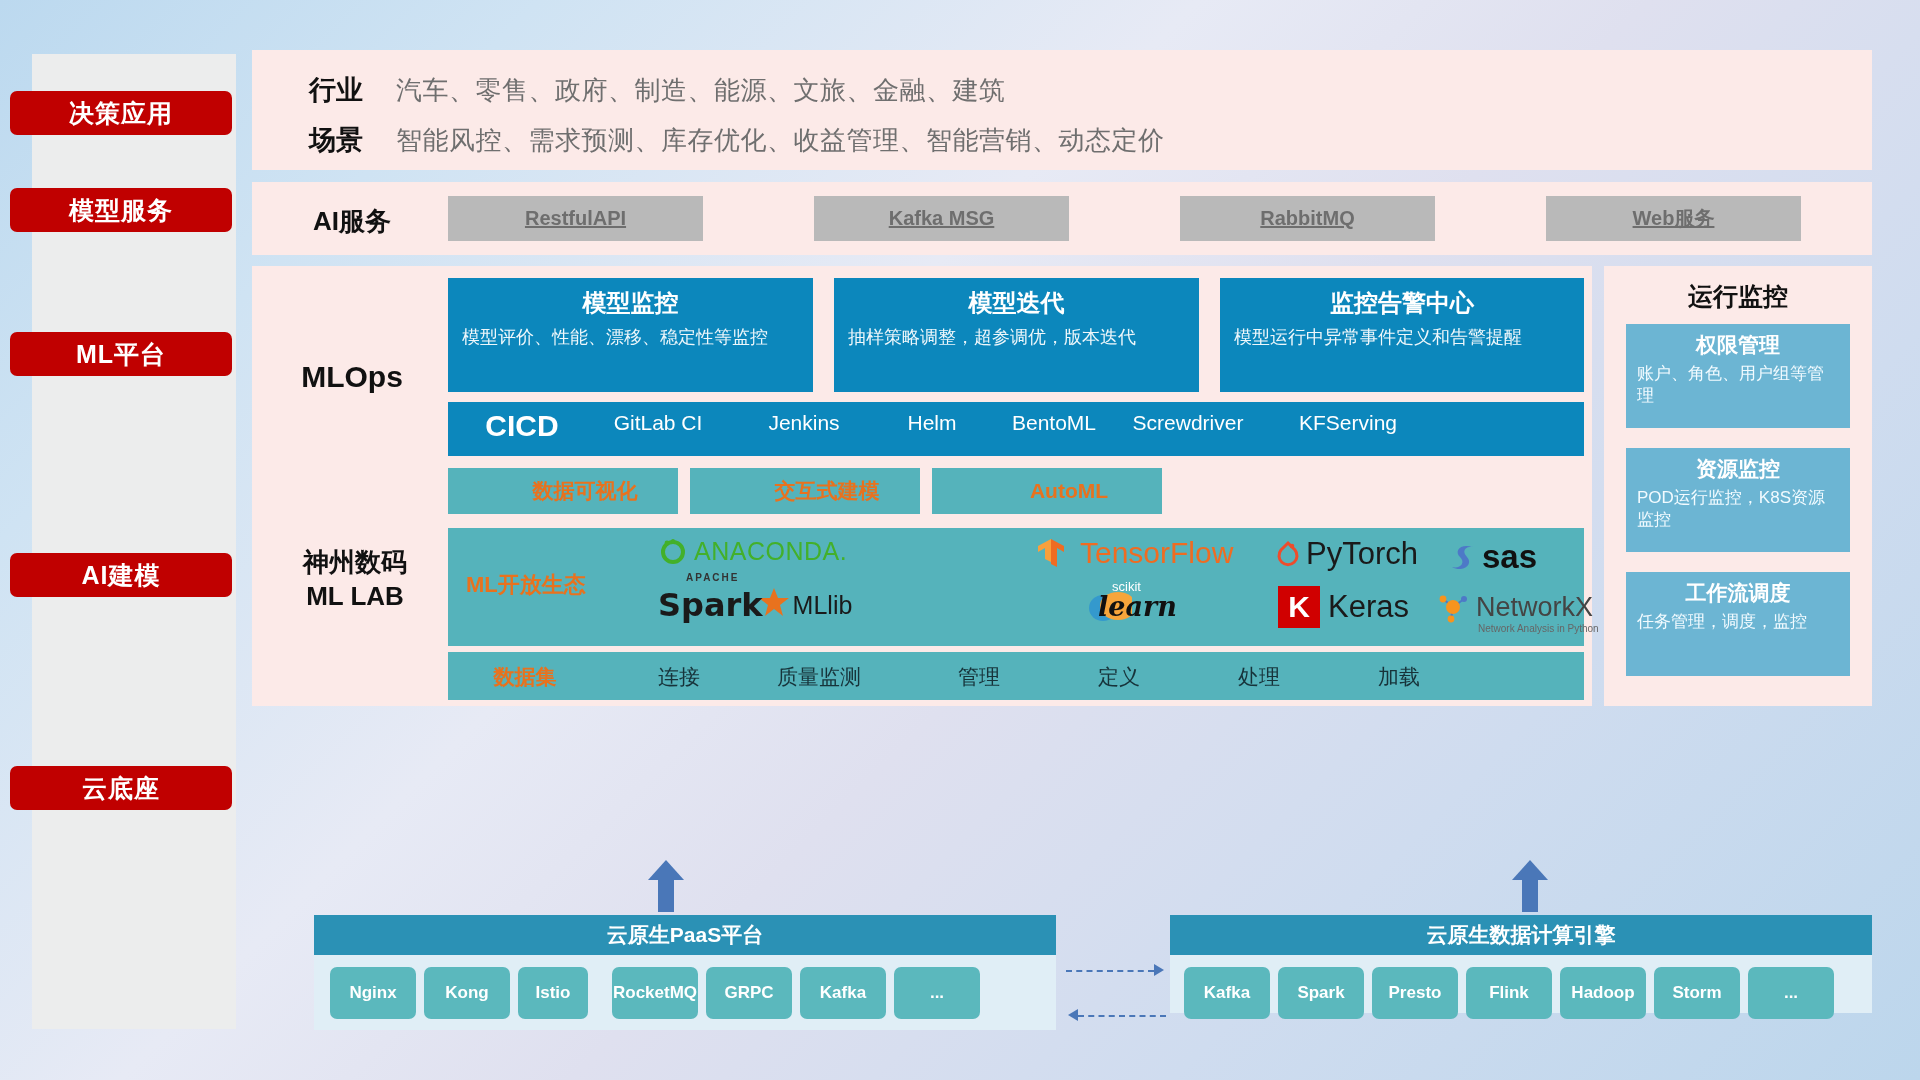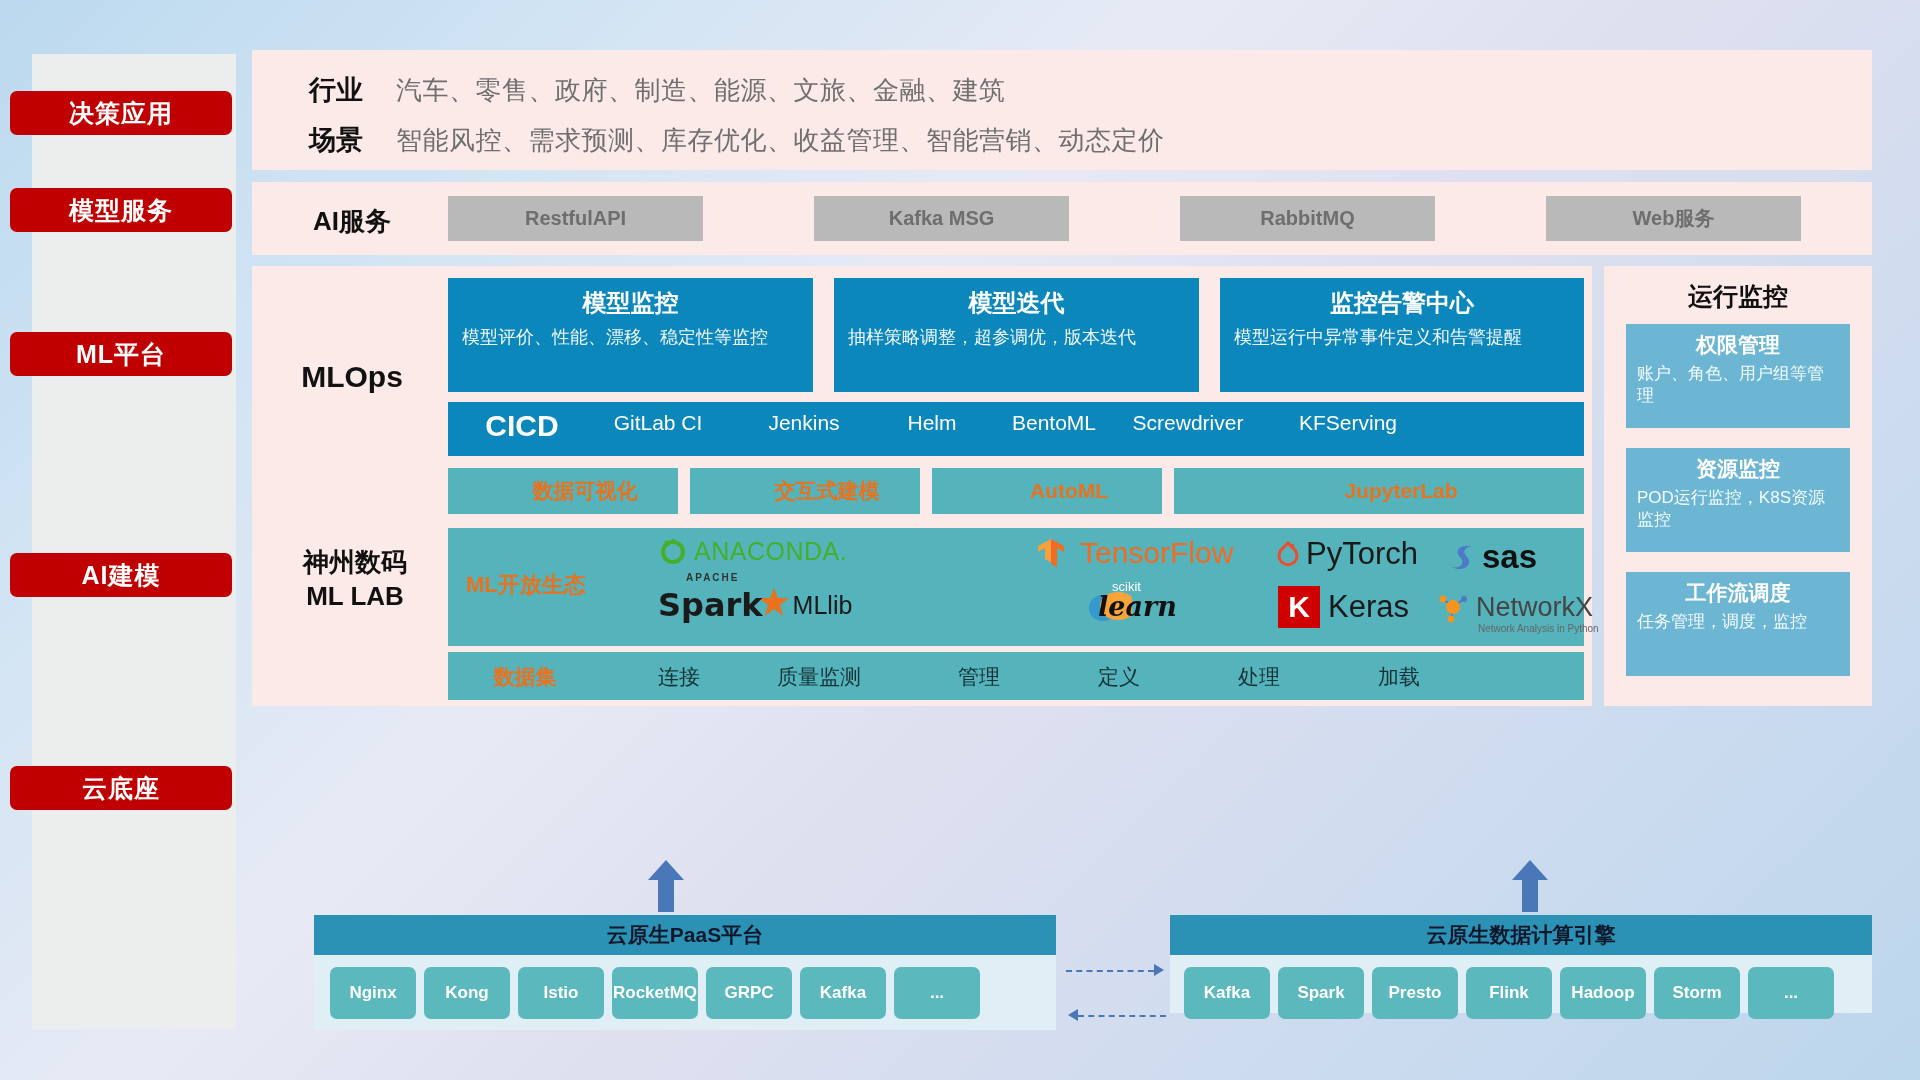--- a/index.html
+++ b/index.html
@@ -36,21 +36,21 @@
   .kv { position:absolute; display:flex; align-items:center; }
   .kv .k { width:120px; font-size:27px; font-weight:bold; color:#111; text-align:center;}
   .kv .v { font-size:26px; color:#6f6f6f; letter-spacing:.5px;}
 
   
   #band-svc { left:252px; top:182px; width:1620px; height:73px; }
   .svc-label { position:absolute; left:20px; top:22px; width:160px; font-size:26px; font-weight:bold; color:#111; text-align:center;}
   .svc-box {
     position:absolute; top:14px; height:45px; width:255px;
     background:#b9b9b9; color:#6e6e6e; font-size:20px; font-weight:bold;
-    display:flex; align-items:center; justify-content:center;
+    display:flex; align-items:center; justify-content:center;text-decoration:underline;
   }
 
   
   #band-mlops { left:252px; top:266px; width:1340px; height:220px; }
   .mlops-label { position:absolute; left:12px; top:94px; width:176px; font-size:30px; font-weight:bold; color:#111; text-align:center;}
   .ops-card {
     position:absolute; top:12px; height:114px; width:365px;
     background:#0c87bc; color:#fff; padding:9px 14px 0 14px;
   }
   .ops-card .t { font-size:24px; font-weight:bold; text-align:center; margin-bottom:7px;}
@@ -96,21 +96,21 @@
     position:absolute; left:22px; width:224px;
     background:#6cb5d3; color:#fff; padding:7px 11px 0 11px;
   }
   .mon-card .t { font-size:21px; font-weight:bold; text-align:center; margin-bottom:4px;}
   .mon-card .d { font-size:17px; line-height:1.32; color:#f2fbff;}
 
   
   .cloud-panel { position:absolute; background:#e0eef6; }
   .cloud-head {
     position:absolute; left:0; top:0; width:100%; height:40px;
-    background:#2b91b5; color:#0f172a; font-size:21px; font-weight:bold;
+    background:#2b91b5; color:#ffffff; font-size:21px; font-weight:bold;
     display:flex; align-items:center; justify-content:center;
   }
   .cloud-chip {
     position:absolute; top:52px; height:52px;
     background:#5bb8bd; border-radius:7px; color:#fff;
     font-size:17px; font-weight:bold;
     display:flex; align-items:center; justify-content:center;
     text-align:center; line-height:1.1; padding:0 3px;
   }
   .arrow-up { position:absolute; width:36px; height:52px; }
@@ -199,21 +199,20 @@
 
   <div class="band" id="band-lab">
     <div class="lab-label">
       <div>神州数码</div>
       <div>ML LAB</div>
     </div>
 
     <div class="tool-chip" style="left:196px">数据可视化</div>
     <div class="tool-chip" style="left:438px">交互式建模</div>
     <div class="tool-chip" style="left:680px">AutoML</div>
-    <div class="tool-chip" style="left:922px; width:410px;">JupyterLab</div>
 
     <div class="eco">
       <div class="eco-title">ML开放生态</div>
 
       <div class="logo" style="left:210px; top:8px;">
         <svg width="30" height="30" viewBox="0 0 30 30">
             <circle cx="15" cy="16" r="10" fill="none" stroke="#43b02a" stroke-width="4"></circle>
             <circle cx="9" cy="7" r="2.4" fill="#43b02a"></circle>
             <circle cx="15" cy="5" r="2" fill="#43b02a"></circle>
             <circle cx="20" cy="7" r="1.6" fill="#43b02a"></circle>
@@ -315,21 +314,21 @@
     </div>
   </div>
 
   <div class="arrow-up" style="left:648px; top:860px;"></div>
   <div class="arrow-up" style="left:1512px; top:860px;"></div>
 
   <div class="cloud-panel" style="left:314px; top:915px; width:742px; height:115px;">
     <div class="cloud-head">云原生PaaS平台</div>
     <div class="cloud-chip" style="left:16px;  width:86px;">Nginx</div>
     <div class="cloud-chip" style="left:110px; width:86px;">Kong</div>
-    <div class="cloud-chip" style="left:204px; width:86px;">Istio</div>
+    <div class="cloud-chip" style="left:204px; width:70px;">Istio</div>
     <div class="cloud-chip" style="left:298px; width:86px;">RocketMQ</div>
     <div class="cloud-chip" style="left:392px; width:86px;">GRPC</div>
     <div class="cloud-chip" style="left:486px; width:86px;">Kafka</div>
     <div class="cloud-chip" style="left:580px; width:86px;">...</div>
   </div>
 
   <div class="dash-line" style="left:1066px; top:970px; width:88px;"></div>
   <div class="dash-head r" style="left:1154px; top:964px;"></div>
   <div class="dash-line" style="left:1078px; top:1015px; width:88px;"></div>
   <div class="dash-head l" style="left:1068px; top:1009px;"></div>

